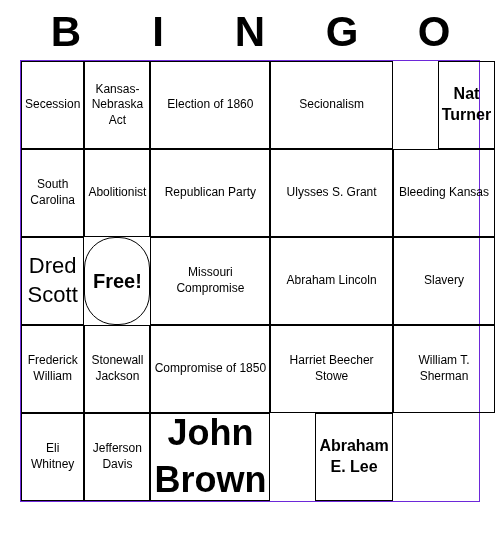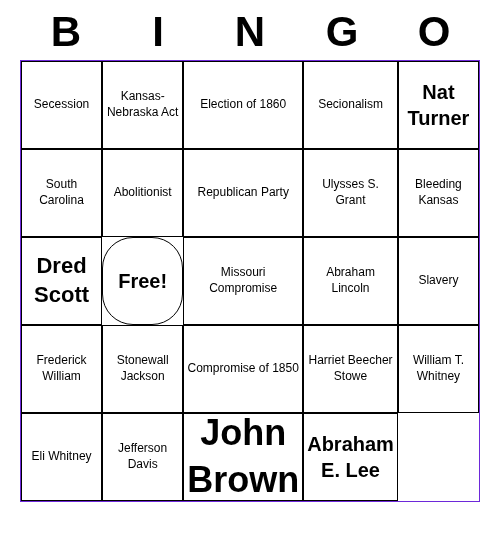--- a/index.html
+++ b/index.html
@@ -51,32 +51,33 @@
       text-align: center;
       padding: 4px 3px;
       height: 88px;
       font-size: 12px;
       line-height: 1.3;
       color: #000;
     }
 
     .bingo-cell.large-text {
       font-size: 22px;
-      font-weight: bold;
+      font-weight: normal;
     }
 
     .bingo-cell.free {
       font-size: 20px;
       font-weight: bold;
       border-radius: 31px;
     }
 
     .bingo-cell.medium-text {
-      font-size: 20px;
+      font-size: 16px;
       font-weight: bold;
+      margin-left: 45px;
     }
 
     .bingo-cell.extra-large {
       font-size: 36px;
       font-weight: bold;
     }
   </style>
 </head>
 <body>
 
@@ -145,21 +146,21 @@
       <span>Stonewall Jackson</span>
     </div>
   <div class="bingo-cell">
       <span>Compromise of 1850</span>
     </div>
   <div class="bingo-cell">
       <span>Harriet Beecher Stowe</span>
     </div>
 
   <div class="bingo-cell">
-      <span>William T. Whitney</span>
+      <span>William T. Sherman</span>
     </div>
   <div class="bingo-cell">
       <span>Eli Whitney</span>
     </div>
   <div class="bingo-cell">
       <span>Jefferson Davis</span>
     </div>
   <div class="bingo-cell extra-large">
       <span>John Brown</span>
     </div>

